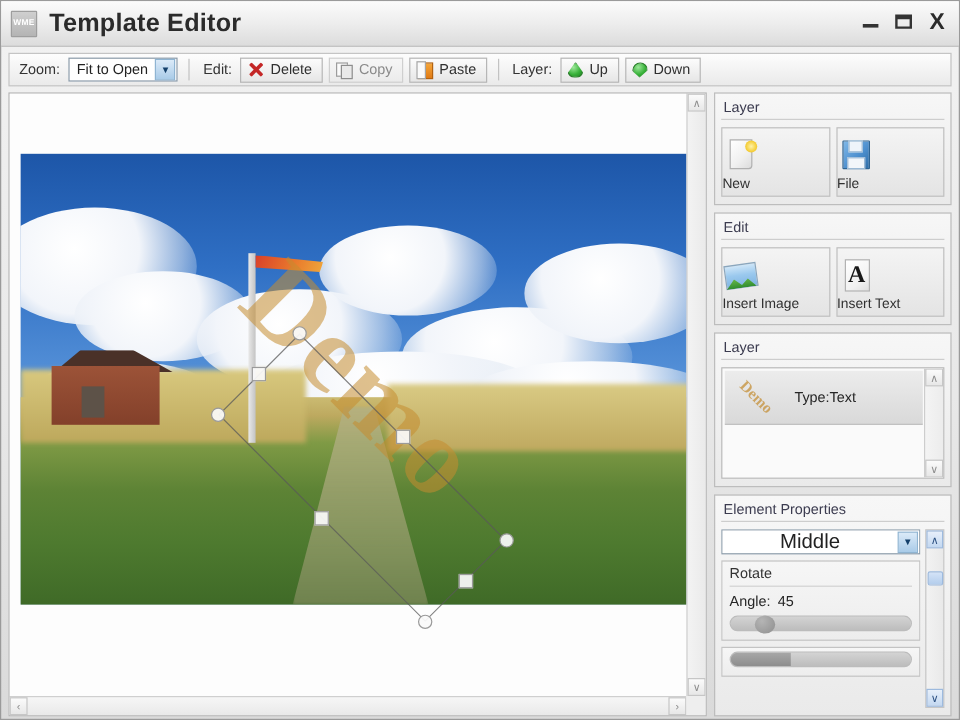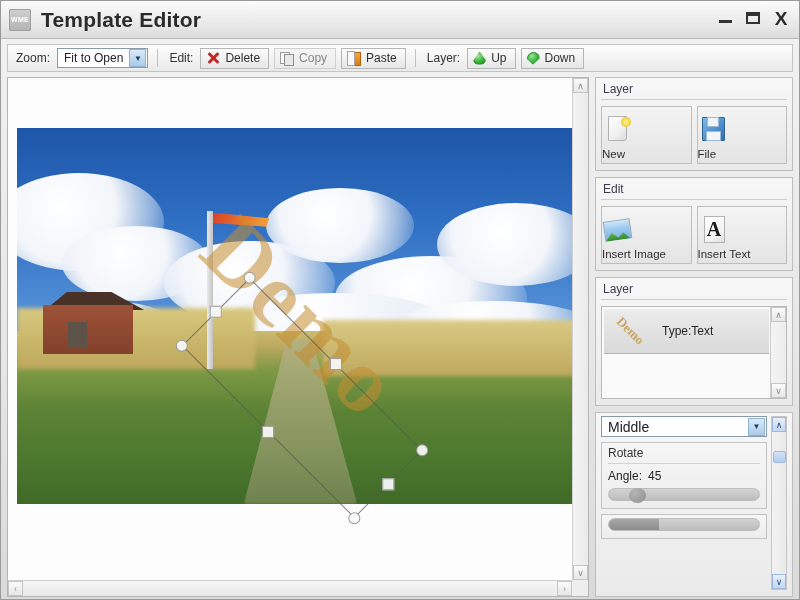--- a/index.html
+++ b/index.html
@@ -345,21 +345,21 @@
   }
 
   
   .props-group { flex:1; display:flex; flex-direction:column; min-height:0; }
   .props-body { display:flex; gap:4px; flex:1; min-height:0; }
   .props-col { flex:1; display:flex; flex-direction:column; gap:5px; overflow:hidden; }
   .prop-select {
     display:flex; align-items:center; height:21px;
     border:1px solid #8a9aa8; background:#fff;
   }
-  .prop-select span { flex:1; padding:0 6px; font-size:14px; }
+  .prop-select span { flex:1; padding:0 6px; font-size:17px;text-align:center; }
   .sub-group {
     border:1px solid #c3c3c3;
     background:linear-gradient(to bottom,#f6f6f6,#ededed);
     padding:3px 6px 7px 6px;
   }
   .sub-title {
     font-size:12px; color:#333;
     border-bottom:1px solid #d2d2d2;
     padding-bottom:3px; margin-bottom:5px;
   }
@@ -570,20 +570,21 @@
               <span>∧</span>
             </div>
             <div class="sb-btn" style="bottom:0;left:0;">
               <span>∨</span>
             </div>
           </div>
         </div>
       </div>
 
       <div class="group props-group">
+        <div class="group-title">Element Properties</div>
         <div class="props-body">
           <div class="props-col">
 
             <div class="prop-select">
               <span>Middle</span>
               <div class="select-arrow">▼</div>
             </div>
 
             <div class="sub-group">
               <div class="sub-title">Rotate</div>

